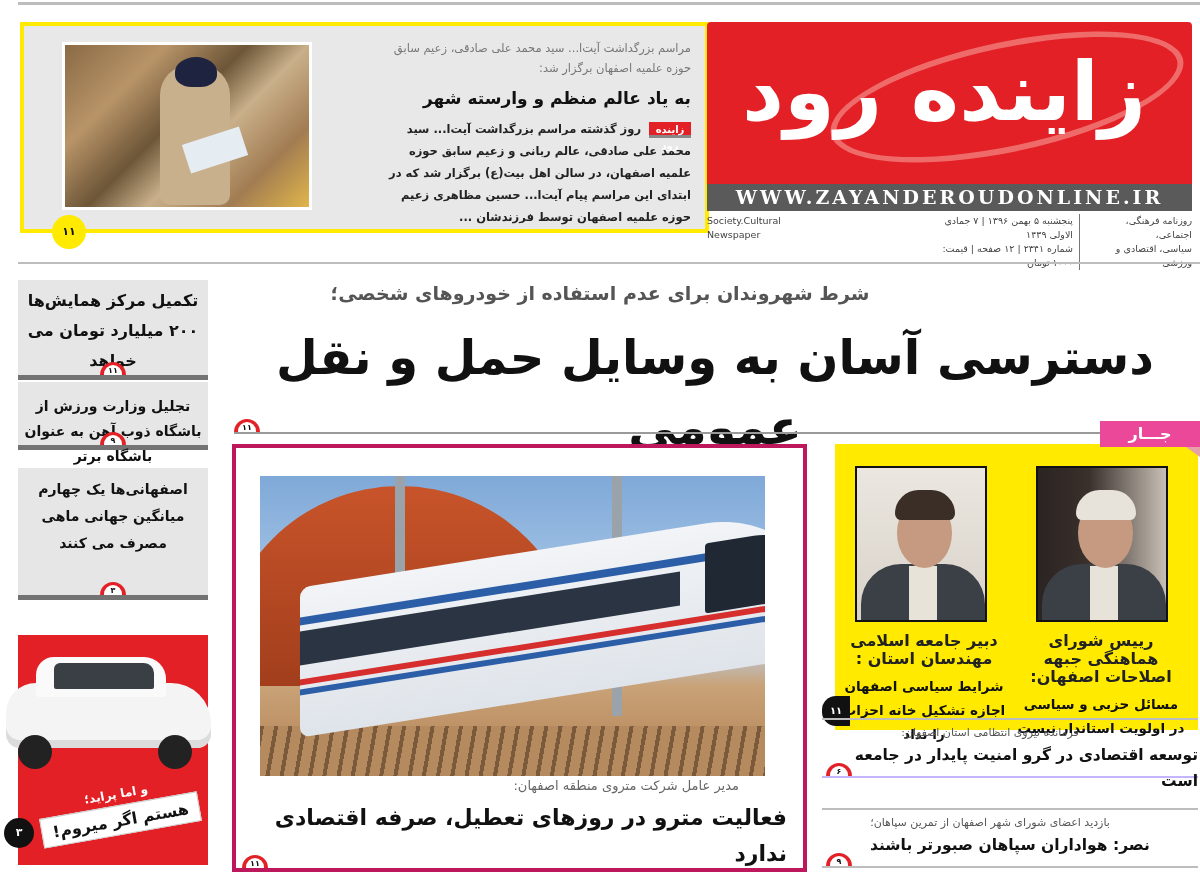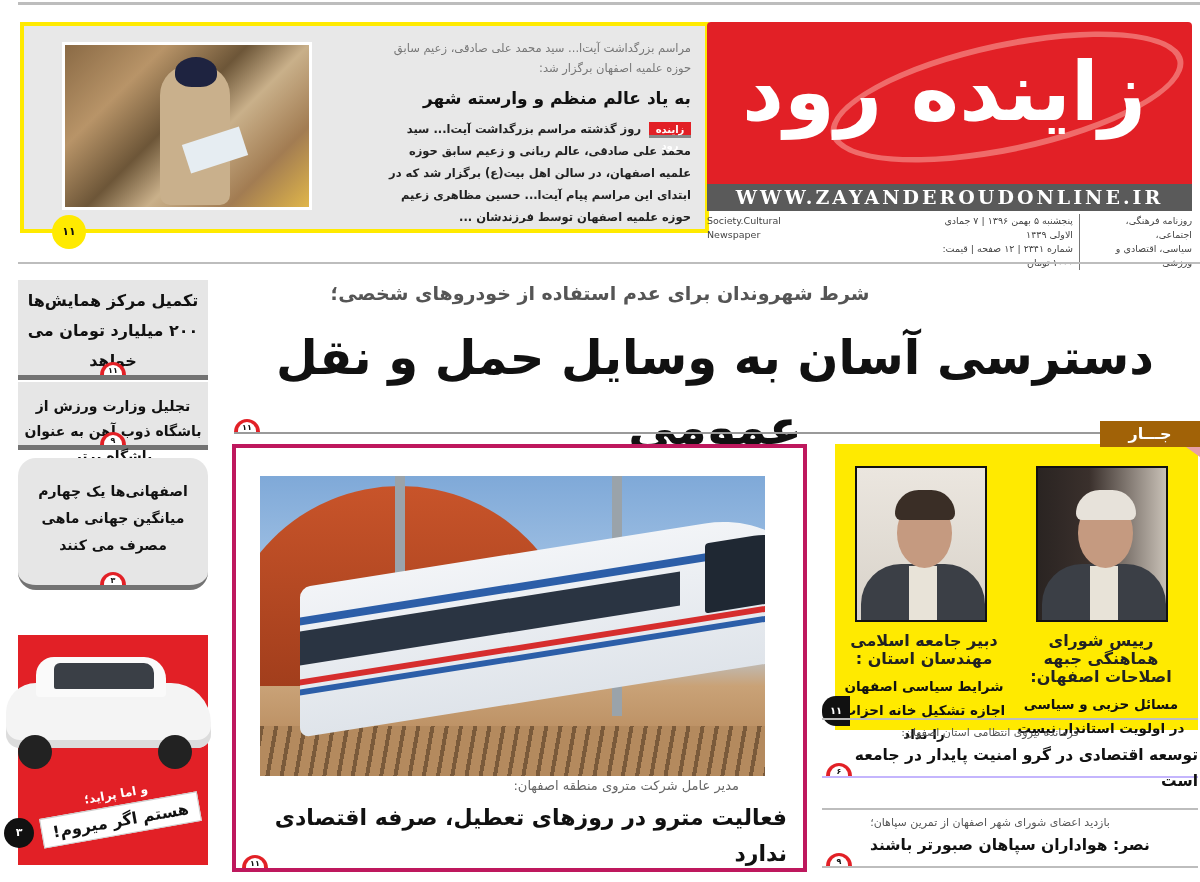--- a/index.html
+++ b/index.html
@@ -38,21 +38,21 @@
   .divider-top { left: 18px; top: 262px; width: 1182px; height: 2px; background: #bdbdbd; }
 
   
   .side-col { left: 18px; top: 280px; width: 190px; }
   .side-item { position: relative; background: #e6e6e6; text-align: center; border-bottom: 5px solid #737373; }
   .side-item .t { font-weight: bold; color: #111; }
   .side-item.s1 { height: 100px; padding-top: 6px; }
   .side-item.s1 .t { font-size: 16px; line-height: 30px; }
   .side-item.s2 { height: 68px; padding-top: 12px; margin-top: 2px; }
   .side-item.s2 .t { font-size: 14px; line-height: 25px; }
-  .side-item.s3 { height: 132px; padding-top: 20px; margin-top: 8px; border-radius: 18px; }
+  .side-item.s3 { height: 132px; padding-top: 8px; margin-top: 18px; }
   .side-item.s3 .t { font-size: 14px; line-height: 27px; }
   .pbadge { position: absolute; width: 26px; height: 13px; border-radius: 13px 13px 0 0; background: #e22026; bottom: 0; }
   .pbadge span { display:block; width: 18px; height: 10px; margin: 3px auto 0; border-radius: 9px 9px 0 0; background: #fff; font-size: 8px; font-weight: bold; line-height: 11px; color: #111; text-align:center; }
   .side-item .pbadge { left: 82px; }
 
   .car-box { left: 18px; top: 635px; width: 190px; height: 230px; background: #e22026; }
   .car { position:absolute; left:-12px; top:18px; width:205px; height:112px; }
   .car .body { position:absolute; left:0; top:30px; width:205px; height:65px; background:#f4f4f4; border-radius:30px 40px 14px 14px; box-shadow: inset 0 -8px 0 #dcdcdc; }
   .car .cabin { position:absolute; left:30px; top:4px; width:130px; height:40px; background:#fafafa; border-radius:18px 22px 4px 4px; }
   .car .glass { position:absolute; left:48px; top:10px; width:100px; height:26px; background:#3a3f46; border-radius:6px 10px 2px 2px; }
@@ -82,21 +82,21 @@
   .train .stripe-r { position:absolute; left:0; top:92px; width:100%; height:6px; background:#d62d2d; }
   .train .stripe-b2 { position:absolute; left:0; top:102px; width:100%; height:6px; background:#2c5ea8; }
   .train .nose { position:absolute; right:10px; top:20px; width:110px; height:70px; background:#1f2833; border-radius: 4px 70px 10px 4px; }
   .rails { position:absolute; left:0; top:250px; width:100%; height:50px; background: repeating-linear-gradient(100deg,#7a5a3a 0 4px,#b48a5e 4px 14px); }
   .metro-kicker { position:absolute; right: 64px; top: 330px; font-size: 13px; color: #666; }
   .metro-title { position:absolute; right: 16px; top: 352px; width: 540px; text-align: right; font-size: 22px; font-weight: bold; color: #111; line-height: 36px; }
   .metro-box .pbadge { left: 6px; bottom: 0; }
 
   
   .yellow-box { left: 835px; top: 444px; width: 363px; height: 286px; background: #ffea00; }
-  .tag { left: 1100px; top: 421px; width: 100px; height: 26px; background: #a16207; color: #fff; font-weight: bold; font-size: 16px; text-align: center; line-height: 26px; letter-spacing: 4px; }
+  .tag { left: 1100px; top: 421px; width: 100px; height: 26px; background: #ec4899; color: #fff; font-weight: bold; font-size: 16px; text-align: center; line-height: 26px; letter-spacing: 4px; }
   .tag:after { content:""; position:absolute; right:0; bottom:-10px; border-left:14px solid transparent; border-top:10px solid #e8a0a8; }
   .portrait { position:absolute; top: 22px; width: 132px; height: 156px; border: 2px solid #111; overflow:hidden; background:#d7d0c4; }
   .portrait.p-right { right: 30px; background: linear-gradient(90deg,#2a2422 0%,#3a302c 40%,#c8c0b6 100%); }
   .portrait.p-left { left: 20px; background: linear-gradient(180deg,#ebe6df 0%,#d8d2c9 100%); }
   .portrait .head { position:absolute; left: 40px; top: 30px; width: 55px; height: 70px; border-radius: 50%; background: #c59a80; }
   .portrait .hair { position:absolute; left: 38px; top: 22px; width: 60px; height: 30px; border-radius: 30px 30px 8px 8px; }
   .p-right .hair { background:#e7e2da; }
   .p-left .hair { background:#3a2e26; }
   .portrait .suit { position:absolute; left: 4px; top: 96px; width: 124px; height: 70px; border-radius: 40px 40px 0 0; background:#3b3f46; }
   .portrait .shirt { position:absolute; left: 52px; top: 98px; width: 28px; height: 60px; background:#e8e3d8; }

